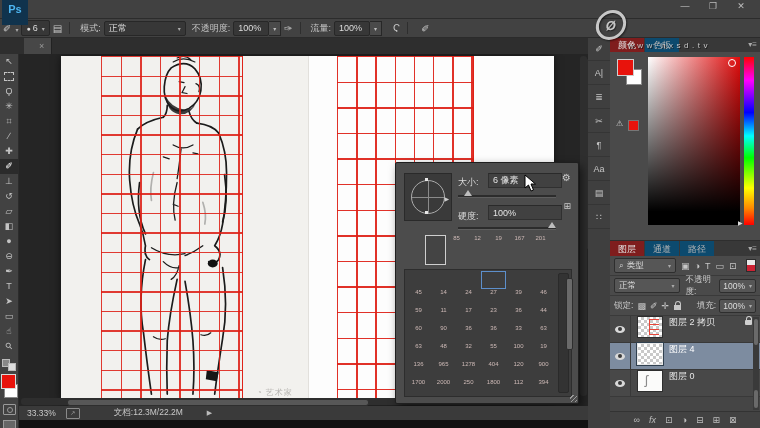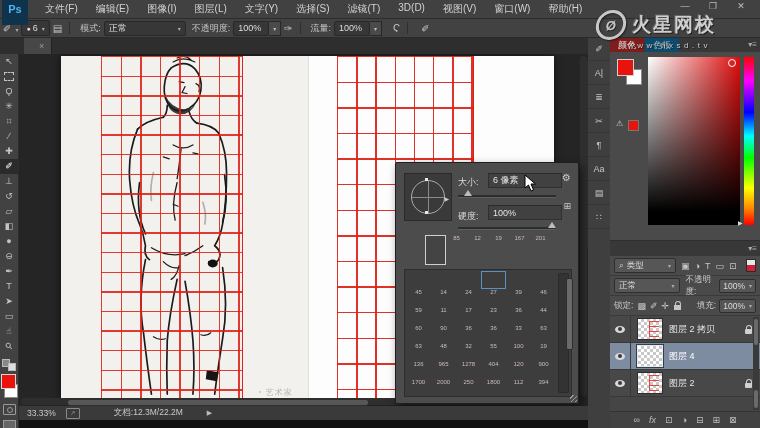--- a/index.html
+++ b/index.html
@@ -149,21 +149,21 @@
   
   .layers-panel{flex:1;position:relative;background:#4a4a4a;display:flex;flex-direction:column;}
   .lrowbar{height:19px;display:flex;align-items:center;padding:0 4px;border-bottom:1px solid #3a3a3a;font-size:8.5px;color:#c9c9c9;}
   .combo{background:#565656;border:1px solid #2e2e2e;border-radius:2px;height:13px;display:flex;
          align-items:center;padding:0 4px;color:#ddd;font-size:8.5px;}
   .combo .drop-arrow{margin-left:auto;}
   .f-ico{margin-left:5px;font-size:9px;color:#c6c6c6;}
   .val-box{background:#565656;border:1px solid #2e2e2e;border-radius:2px;height:12px;padding:0 3px;
            display:flex;align-items:center;color:#ddd;margin-left:3px;}
   .layer-list{flex:1;overflow:hidden;position:relative;background:#454545;}
-  .lrow{height:26px;display:flex;align-items:center;border-bottom:1px solid #393939;background:#484848;position:relative;}
+  .lrow{height:26px;display:flex;align-items:flex-start;border-bottom:1px solid #393939;background:#484848;position:relative;}
   .lrow[data-selected="true"]{background:#7d8ca0;}
   .eye-cell{width:20px;height:100%;border-right:1px solid #393939;display:flex;align-items:center;justify-content:center;}
   .eye{width:10px;height:7px;background:#d9d9d9;border-radius:50%;position:relative;}
   .eye::after{content:"";position:absolute;left:3px;top:1.5px;width:4px;height:4px;background:#3a3a3a;border-radius:50%;}
   .thumb{width:24px;height:20px;margin:0 6px;position:relative;background:#fff;
          background-image:linear-gradient(45deg,#c9c9c9 25%,transparent 25%,transparent 75%,#c9c9c9 75%),
                           linear-gradient(45deg,#c9c9c9 25%,transparent 25%,transparent 75%,#c9c9c9 75%);
          background-size:6px 6px;background-position:0 0,3px 3px;border:1px solid #2e2e2e;}
   .lrow[data-selected="true"] .thumb{border:1px solid #e8e8e8;outline:1px solid #30404f;}
   .scribble{position:absolute;left:45%;top:8%;height:84%;width:9px;
@@ -206,33 +206,20 @@
   .brand-site{font-size:8px;color:#cfcfcf;letter-spacing:3.5px;margin:1px 0 0 32px;
               text-shadow:1px 1px 0 #1c1c1c;}
 </style>
 </head>
 <body>
 
 <div id="app" data-name="photoshop-window">
 
   <header class="menubar" data-name="menu-bar">
     <div class="ps-logo" data-name="photoshop-logo">Ps</div>
-    <nav class="menus" data-name="main-menu">
-        <div class="menu-item" data-name="menu-item">文件(F)</div>
-        <div class="menu-item" data-name="menu-item">编辑(E)</div>
-        <div class="menu-item" data-name="menu-item">图像(I)</div>
-        <div class="menu-item" data-name="menu-item">图层(L)</div>
-        <div class="menu-item" data-name="menu-item">文字(Y)</div>
-        <div class="menu-item" data-name="menu-item">选择(S)</div>
-        <div class="menu-item" data-name="menu-item">滤镜(T)</div>
-        <div class="menu-item" data-name="menu-item">3D(D)</div>
-        <div class="menu-item" data-name="menu-item">视图(V)</div>
-        <div class="menu-item" data-name="menu-item">窗口(W)</div>
-        <div class="menu-item" data-name="menu-item">帮助(H)</div>
-      </nav>
     <div class="win-controls" data-name="window-controls">
       <span class="win-btn" data-name="minimize-button">—</span>
       <span class="win-btn" data-name="restore-button">❐</span>
       <span class="win-btn" data-name="close-button">✕</span>
     </div>
   </header>
 
   <div class="optionsbar" data-name="tool-options-bar">
     <span class="opt-icon" data-name="brush-preset-picker-icon">✐<span class="drop-arrow">▾</span></span>
     <span class="opt-box" data-name="brush-size-indicator" style="height:14px;">
@@ -668,20 +655,25 @@
       <span class="cp-warn-sw" data-name="gamut-color-swatch"></span>
       <div class="cp-field" data-name="saturation-brightness-field">
         <span class="cp-marker" data-name="color-field-marker"></span>
       </div>
       <div class="cp-hue" data-name="hue-slider"></div>
       <span class="cp-hue-arrow" data-name="hue-slider-marker">▶</span>
     </div>
 
     <div class="layers-panel" data-name="layers-panel">
       <div class="ptabs" data-name="layers-panel-tabs">
+        <div style="display:flex;">
+            <div class="ptab" data-name="panel-tab" data-selected="true"><span>图层</span></div>
+            <div class="ptab" data-name="panel-tab"><span>通道</span></div>
+            <div class="ptab" data-name="panel-tab"><span>路径</span></div>
+          </div>
         <span class="pmenu" data-name="panel-menu-icon">▾≡</span>
       </div>
       <div class="lrowbar" data-name="layer-filter-row">
         <div class="combo" style="width:52px;" data-name="layer-filter-select">
           <span data-name="search-icon" style="margin-right:3px;">⌕</span>
           <span>类型</span>
             <span class="drop-arrow">▾</span>
         </div>
         <div style="display:flex;">
             <span class="f-ico" data-name="filter-pixel-icon"><span>▣</span></span>
@@ -730,29 +722,27 @@
             <span class="mini-lock" data-name="layer-lock-icon"></span>
           </div>
             <div class="lrow" data-name="图层 3" data-thumb="empty" data-locked="false" data-selected="true">
             <span class="eye-cell" data-name="layer-visibility-toggle">
                 <span class="eye" data-name="eye-icon"></span>
               </span>
             <span class="thumb" data-name="layer-thumbnail"></span>
             <span class="lname" data-name="layer-name">图层 4</span>
 
           </div>
-            <div class="lrow" data-name="图层 2" data-thumb="gridred" data-locked="true">
+            <div class="lrow" data-name="图层 0" data-thumb="sketch" data-locked="false">
             <span class="eye-cell" data-name="layer-visibility-toggle">
                 <span class="eye" data-name="eye-icon"></span>
               </span>
-            <span class="thumb" data-name="layer-thumbnail">
-                <span class="scribble"></span>
-              </span>
-            <span class="lname" data-name="layer-name">图层 2</span>
-            <span class="mini-lock" data-name="layer-lock-icon"></span>
+            <span class="thumb" data-name="layer-thumbnail"></span>
+            <span class="lname" data-name="layer-name">图层 0</span>
+
           </div>
           </div>
         <div class="lscroll" data-name="layer-list-scrollbar">
           <div class="thumb2"></div>
           <div class="thumb2" style="top:auto;bottom:2px;height:18px;"></div>
         </div>
       </div>
       <div class="lbottom" data-name="layers-bottom-bar">
           <span class="lb-ico" data-name="link-layers-icon"><span>∞</span></span>
           <span class="lb-ico" data-name="layer-effects-icon"><span>fx</span></span>
@@ -769,18 +759,17 @@
     <span style="margin-left:8px;" data-name="zoom-level-field">33.33%</span>
     <span class="sb-icon" data-name="status-menu-icon">↗</span>
     <span style="margin-left:28px;" data-name="document-size-info">文档:12.3M/22.2M</span>
     <span style="margin-left:24px;font-size:7px;color:#bbb;" data-name="status-arrow-icon">▶</span>
   </div>
   <div class="blackstrip" data-name="window-bottom-edge"></div>
 
   <div class="brand" data-name="branding-watermark">
     <div class="brand-row">
       <div class="brand-icon" data-name="brand-logo-icon">Ø</div>
-      <div class="brand-name" data-name="brand-logo-text">火星网校</div>
     </div>
     <div class="brand-site" data-name="brand-site-url">www.hxsd.tv</div>
   </div>
 
 </div>
 
 </body></html>

